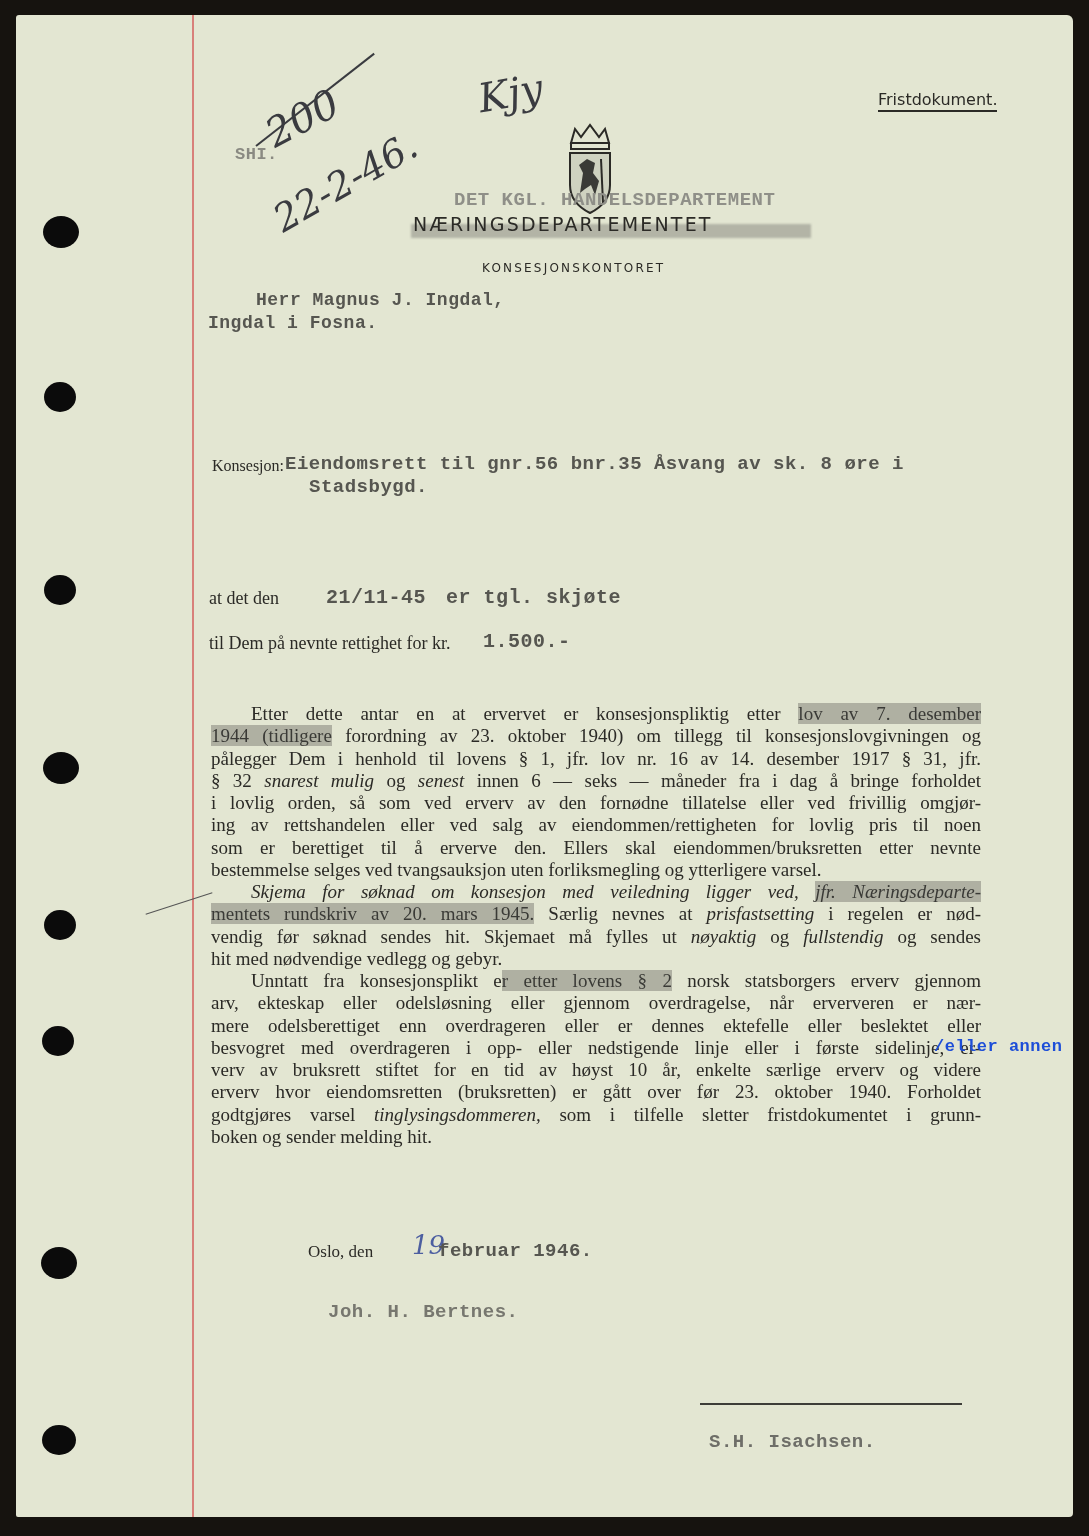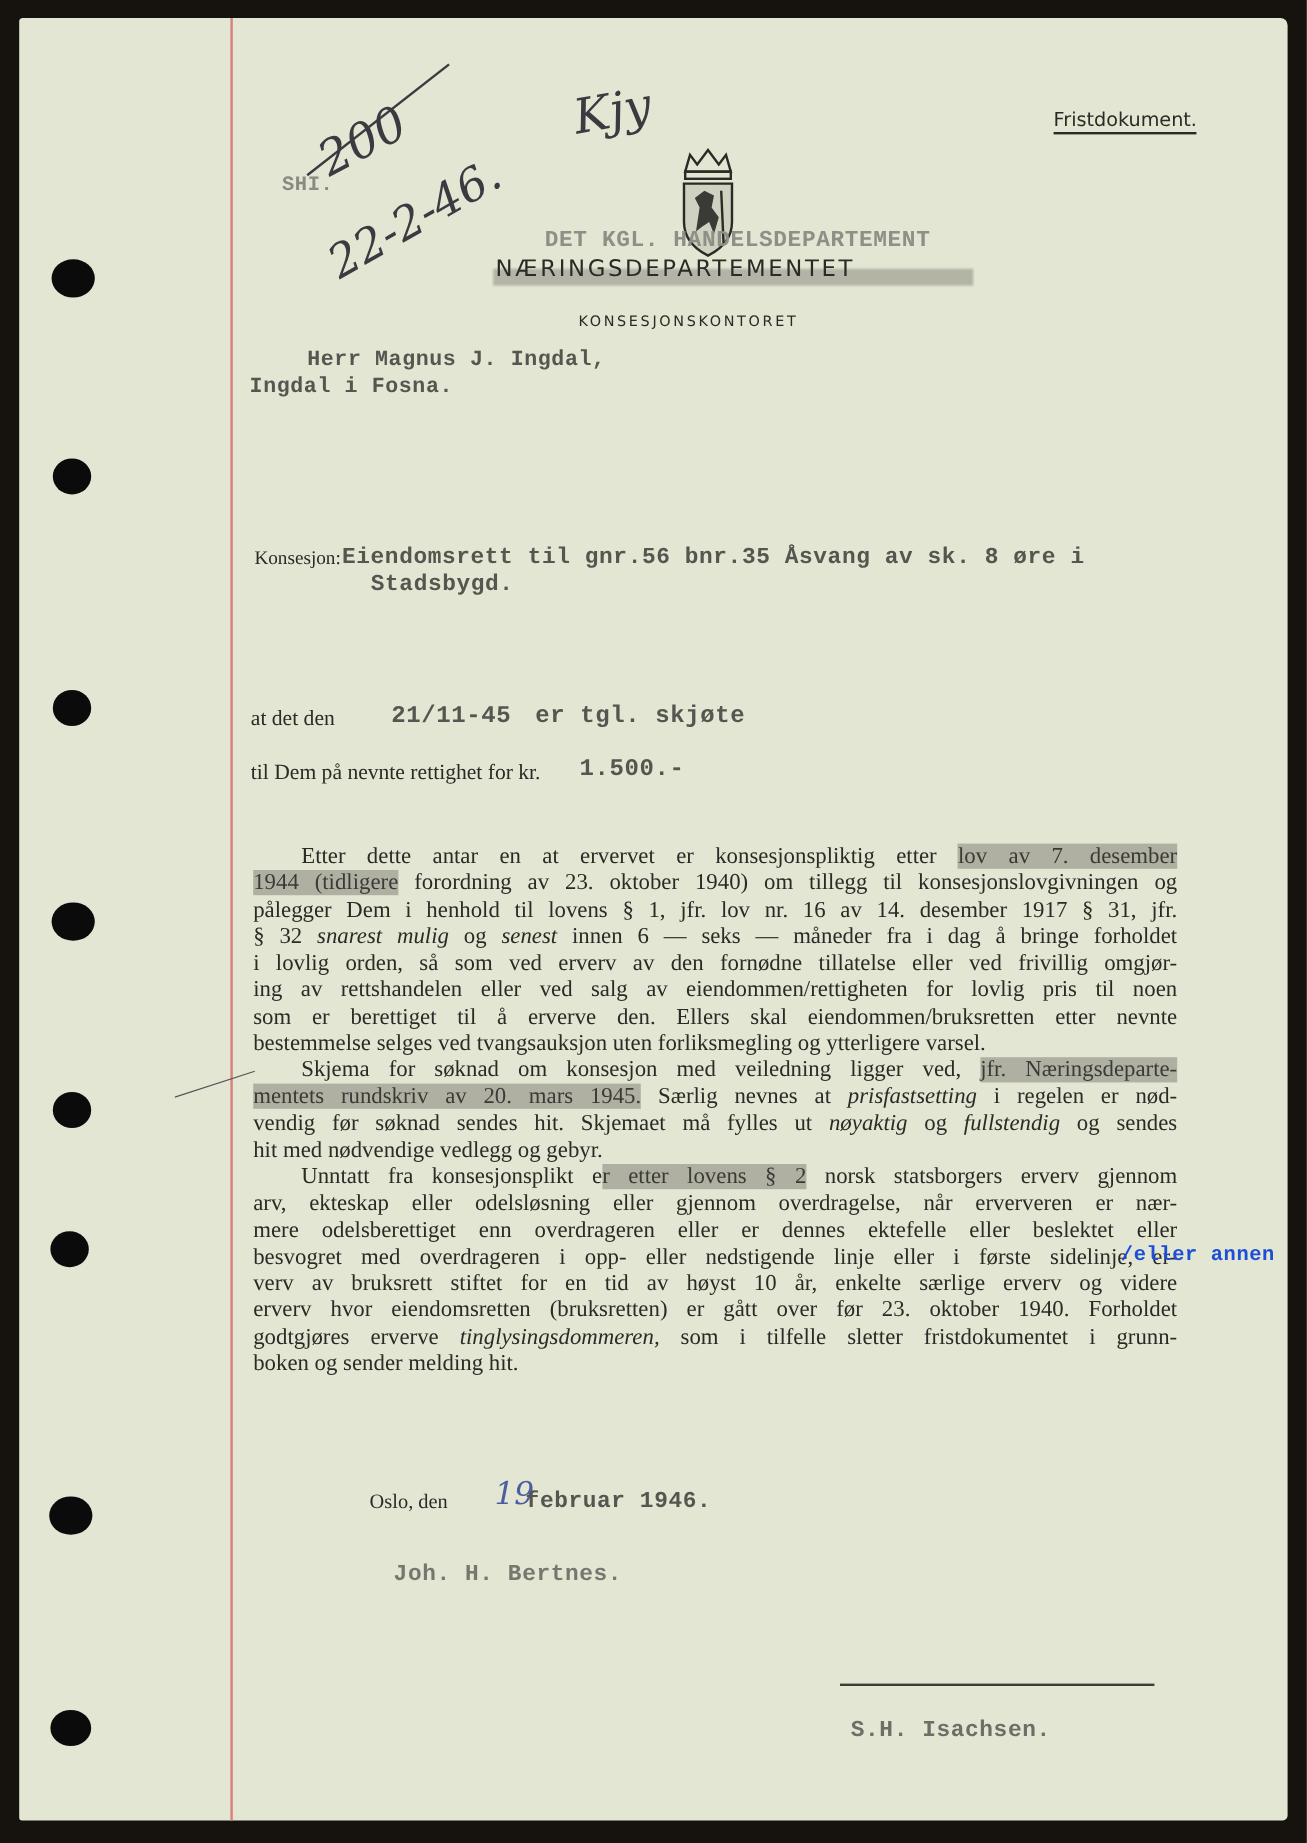--- a/index.html
+++ b/index.html
@@ -76,34 +76,34 @@
     <span class="line"><span>§ 32 </span><em>snarest mulig</em><span> og </span><em>senest</em><span> innen 6 — seks — måneder fra i dag å bringe forholdet</span></span>
     <span class="line">i lovlig orden, så som ved erverv av den fornødne tillatelse eller ved frivillig omgjør-</span>
     <span class="line">ing av rettshandelen eller ved salg av eiendommen/rettigheten for lovlig pris til noen</span>
     <span class="line">som er berettiget til å erverve den. Ellers skal eiendommen/bruksretten etter nevnte</span>
     <span class="line last">bestemmelse selges ved tvangsauksjon uten forliksmegling og ytterligere varsel.</span>
   </div>
 
   <div class="abs" style="left:128px;top:888px;width:70px;height:1px;background:#555;transform:rotate(-18deg);"></div>
 
   <div class="body-text serif" style="top:866px;left:195px;">
-    <span class="line" style="padding-left:40px;"><span>Skjema for søknad om konsesjon med veiledning ligger ved, </span><span class="struck">jfr. Næringsdeparte-</span></span>
+    <span class="line" style="padding-left:40px;font-style:italic;"><span>Skjema for søknad om konsesjon med veiledning ligger ved, </span><span class="struck">jfr. Næringsdeparte-</span></span>
     <span class="line"><span class="struck">mentets rundskriv av 20. mars 1945.</span><span> Særlig nevnes at </span><em>prisfastsetting</em><span> i regelen er nød-</span></span>
     <span class="line"><span>vendig før søknad sendes hit. Skjemaet må fylles ut </span><em>nøyaktig</em><span> og </span><em>fullstendig</em><span> og sendes</span></span>
     <span class="line last">hit med nødvendige vedlegg og gebyr.</span>
   </div>
 
   <div class="body-text serif" style="top:955px;left:195px;">
     <span class="line" style="padding-left:40px;"><span>Unntatt fra konsesjonsplikt e</span><span class="struck">r etter lovens § 2</span><span> norsk statsborgers erverv gjennom</span></span>
     <span class="line">arv, ekteskap eller odelsløsning eller gjennom overdragelse, når erververen er nær-</span>
     <span class="line">mere odelsberettiget enn overdrageren eller er dennes ektefelle eller beslektet eller</span>
     <span class="line">besvogret med overdrageren i opp- eller nedstigende linje eller i første sidelinje, er-</span>
     <span class="line">verv av bruksrett stiftet for en tid av høyst 10 år, enkelte særlige erverv og videre</span>
     <span class="line">erverv hvor eiendomsretten (bruksretten) er gått over før 23. oktober 1940. Forholdet</span>
-    <span class="line"><span>godtgjøres erverve </span><em>tinglysingsdommeren,</em><span> som i tilfelle sletter fristdokumentet i grunn-</span></span>
+    <span class="line"><span>godtgjøres varsel </span><em>tinglysingsdommeren,</em><span> som i tilfelle sletter fristdokumentet i grunn-</span></span>
     <span class="line last">boken og sender melding hit.</span>
   </div>
   <div class="abs type" style="left:918px;top:1022px;font-size:17px;color:#1d4ed8;">/eller annen</div>
 
   <div class="abs serif" style="left:292px;top:1227px;font-size:17px;">Oslo, den</div>
   <div class="abs hand-blue" style="left:396px;top:1215px;font-size:26px;">19</div>
   <div class="abs type" style="left:422px;top:1225px;font-size:19px;">februar 1946.</div>
   <div class="abs type" style="left:312px;top:1286px;font-size:19px;color:#77776f;">Joh. H. Bertnes.</div>
   <div class="abs" style="left:684px;top:1388px;width:262px;height:2px;background:#3d3d38;"></div>
   <div class="abs type" style="left:693px;top:1416px;font-size:19px;color:#6e6e68;">S.H. Isachsen.</div>

